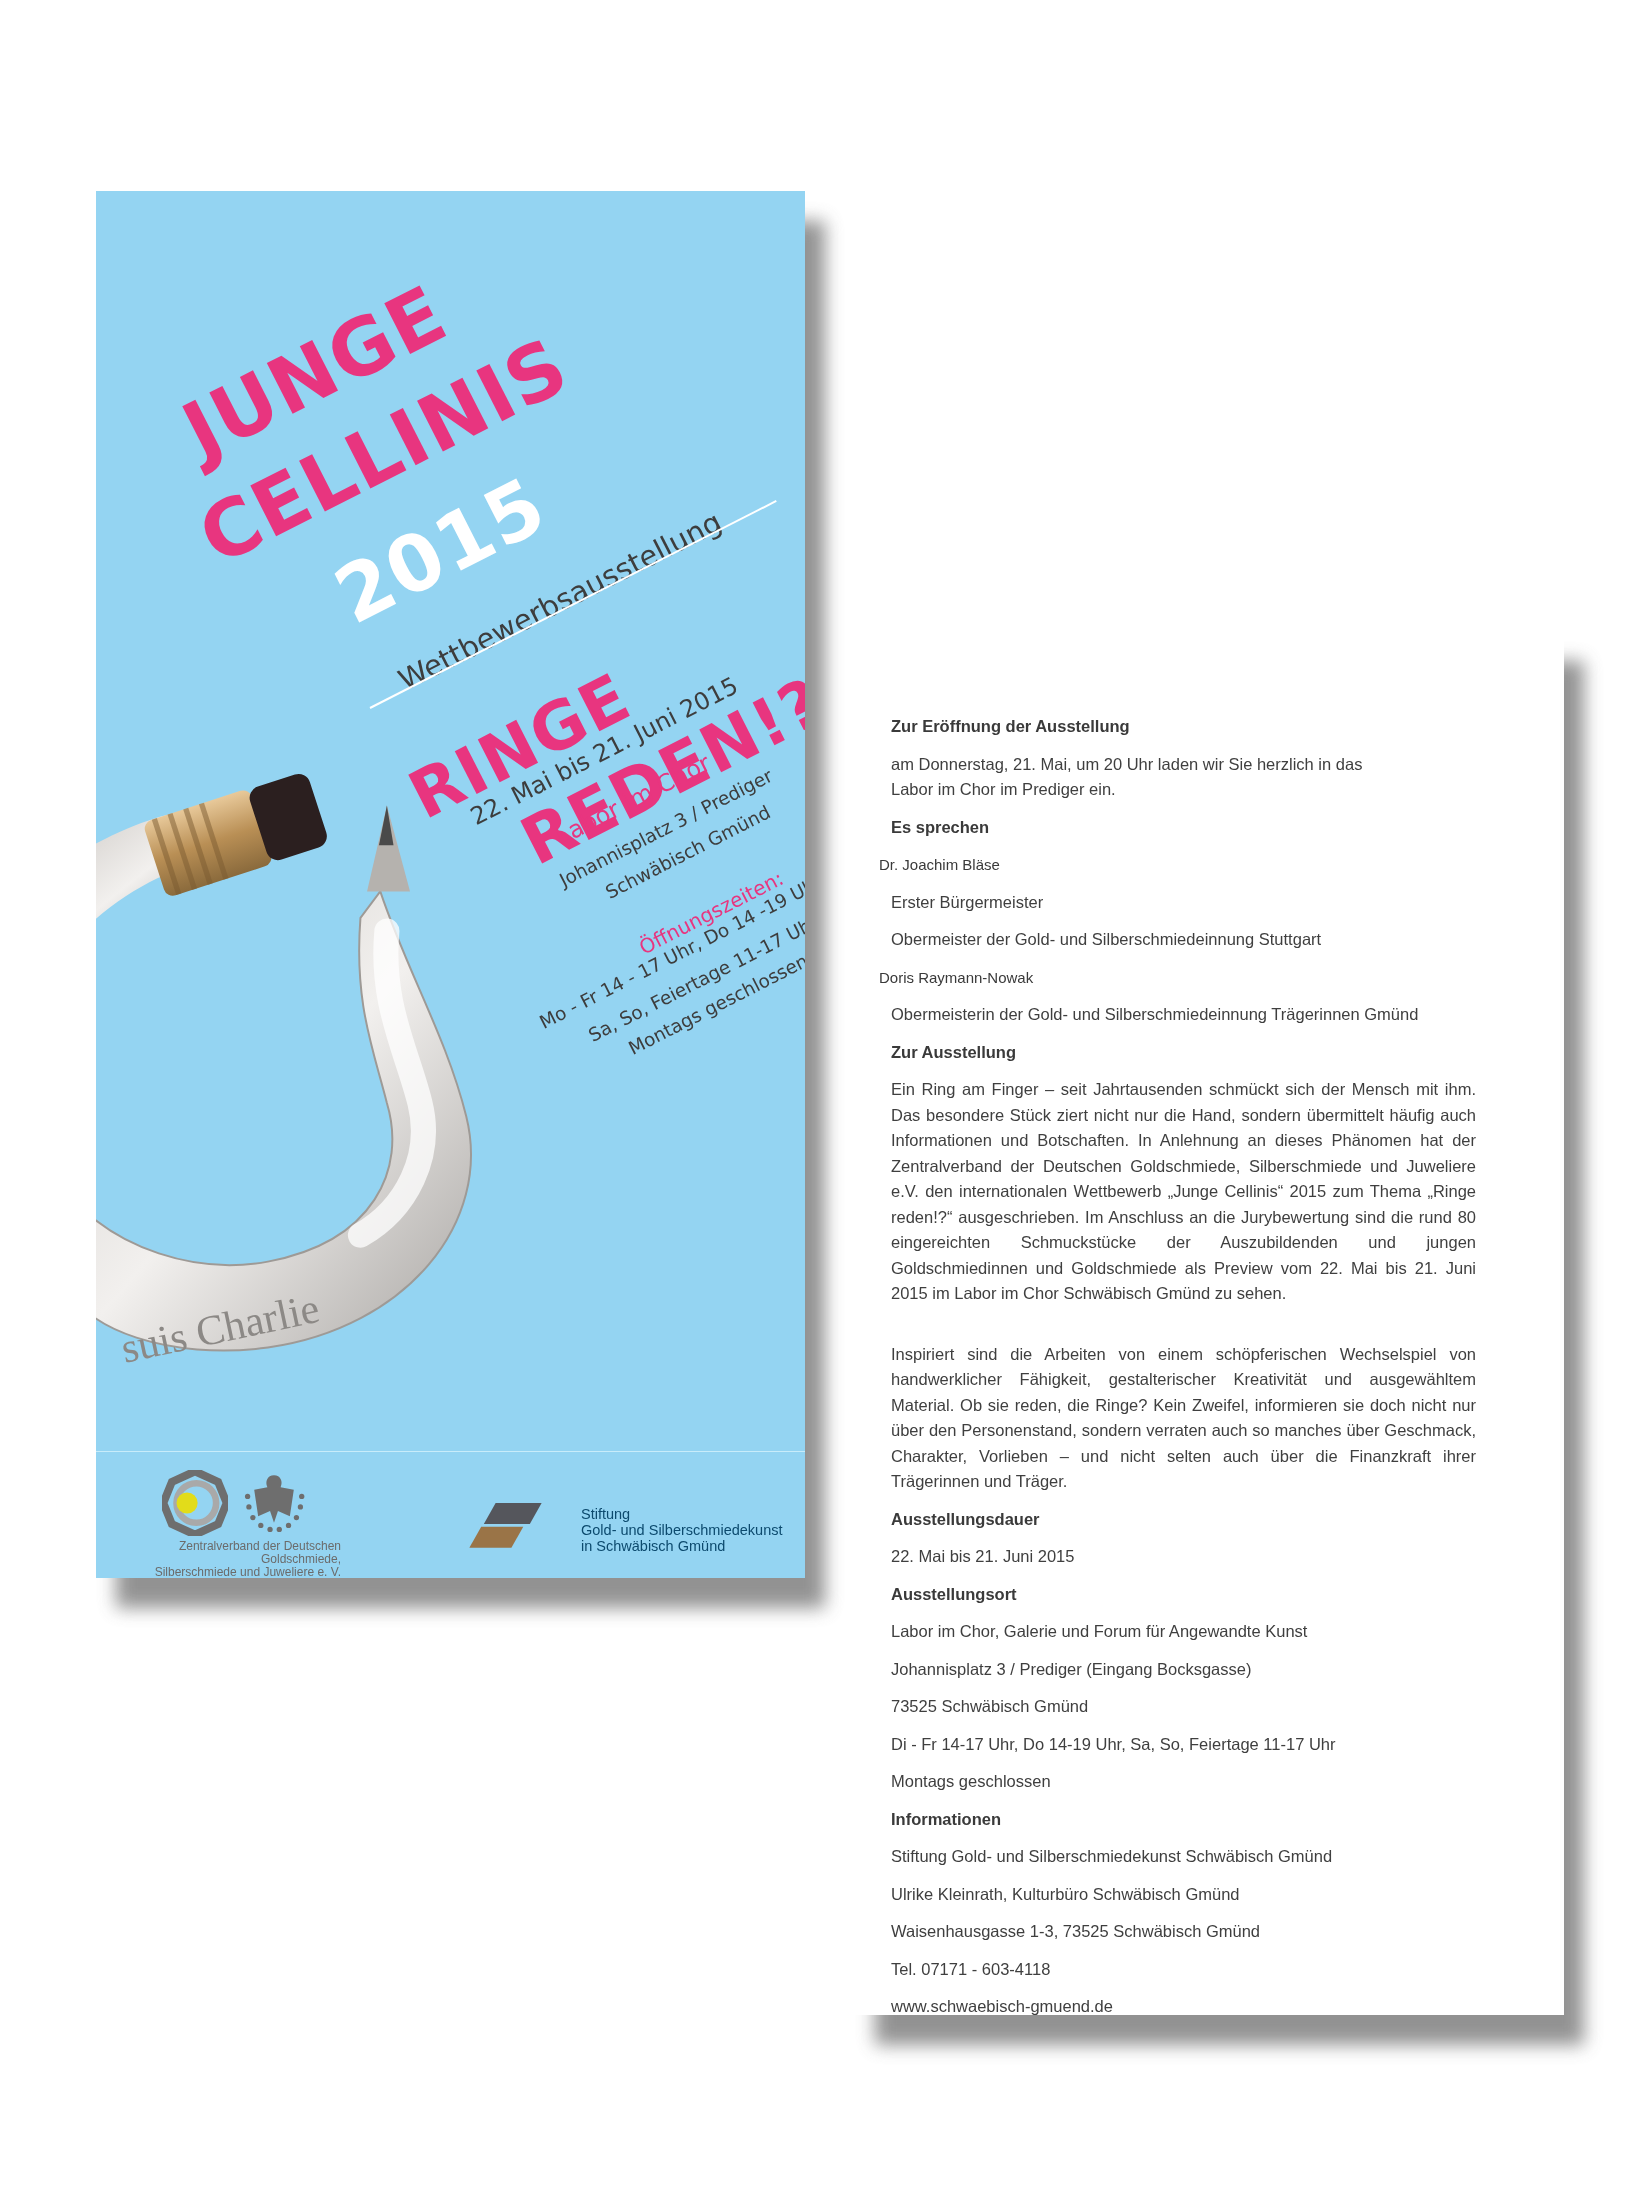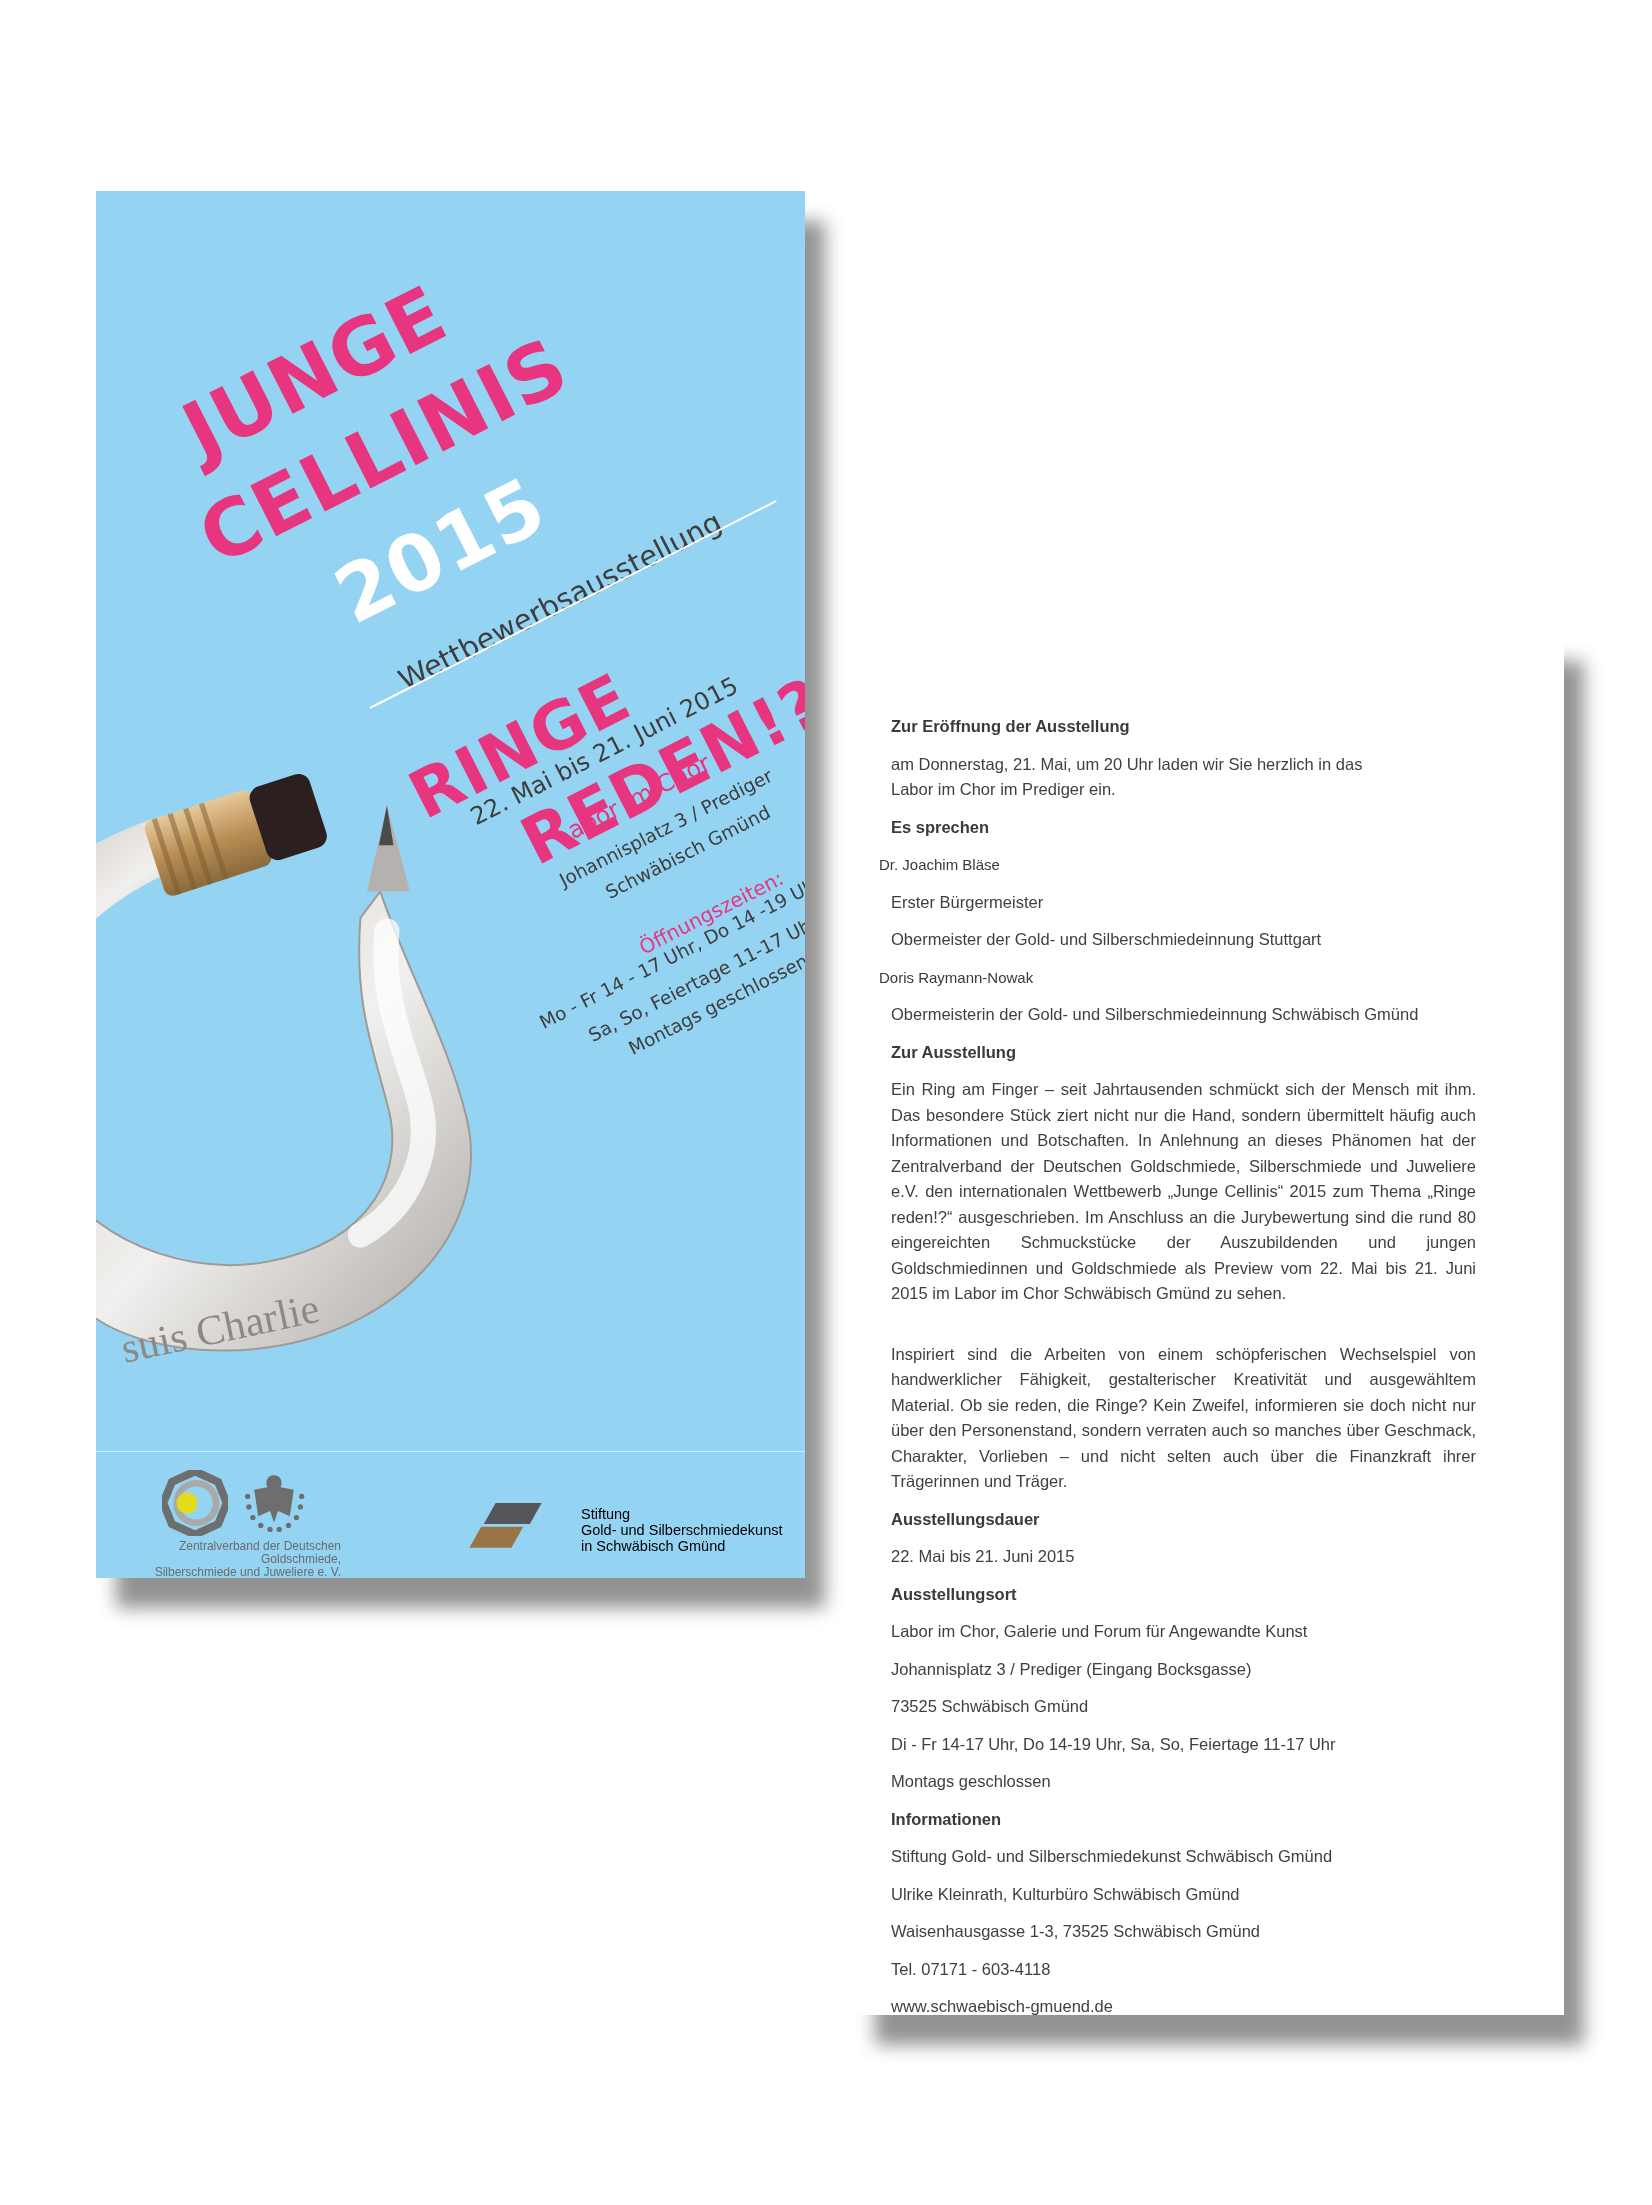--- a/index.html
+++ b/index.html
@@ -17,21 +17,21 @@
   .rot { position:absolute; transform-origin:0 0; white-space:nowrap; }
   .title-pink { color:#e8357f; font-weight:bold; font-family:"DejaVu Sans", sans-serif; }
   .title-white { color:#ffffff; font-weight:bold; font-family:"DejaVu Sans", sans-serif; }
   .sub-grey { color:#3d3d3d; font-family:"DejaVu Sans", sans-serif; font-weight:normal; }
   .info { color:#3d3d3d; font-family:"DejaVu Sans", sans-serif; }
 
   .diag-line { position:absolute; height:2px; background:#ffffff; transform-origin:0 50%; }
 
   .footer-line { position:absolute; left:0; right:0; top:1260px; height:1.3px; background:#c8ecfa; }
   .logo-text-small { position:absolute; color:#6b6b6b; font-size:12px; text-align:right; line-height:13.2px; font-family:"Liberation Sans", sans-serif; }
-  .logo-text-stift { position:absolute; color:#000000; font-size:14.5px; line-height:16px; font-family:"Liberation Sans", sans-serif; }
+  .logo-text-stift { position:absolute; color:#0c4a6e; font-size:14.5px; line-height:16px; font-family:"Liberation Sans", sans-serif; }
 
   
   .back {
     position:absolute; left:855px; top:631px; width:709px; height:1384px;
     background:#ffffff;
   }
   .back-content {
     position:absolute; left:24px; top:71px; width:609px;
     color:#3f3f3f; font-family:"Liberation Sans", sans-serif; font-size:16.5px; line-height:25.5px;
   }
@@ -154,21 +154,21 @@
     </div>
     <div class="sec">
       <div class="name">Dr. Joachim Bläse</div>
       <p>Erster Bürgermeister</p>
     </div>
     <div class="sec">
       <p>Obermeister der Gold- und Silberschmiedeinnung Stuttgart</p>
     </div>
     <div class="sec">
       <div class="name">Doris Raymann-Nowak</div>
-      <p>Obermeisterin der Gold- und Silberschmiedeinnung Schwäbisch Gmünd</p>
+      <p>Obermeisterin der Gold- und Silberschmiedeinnung Trägerinnen Gmünd</p>
     </div>
 
     <div class="sec">
       <h3>Zur Ausstellung</h3>
       <p class="justify">Ein Ring am Finger – seit Jahrtausenden schmückt sich der Mensch mit ihm. Das besondere Stück ziert nicht nur die Hand, sondern übermittelt häufig auch Informationen und Botschaften. In Anlehnung an dieses Phänomen hat der Zentralverband der Deutschen Goldschmiede, Silberschmiede und Juweliere e.V. den internationalen Wettbewerb „Junge Cellinis“ 2015 zum Thema „Ringe reden!?“ ausgeschrieben. Im Anschluss an die Jurybewertung sind die rund 80 eingereichten Schmuckstücke der Auszubildenden und jungen Goldschmiedinnen und Goldschmiede als Preview vom 22. Mai bis 21. Juni 2015 im Labor im Chor Schwäbisch Gmünd zu sehen.</p>
       <div class="para-gap"></div>
       <p class="justify">Inspiriert sind die Arbeiten von einem schöpferischen Wechselspiel von handwerklicher Fähigkeit, gestalterischer Kreativität und ausgewähltem Material. Ob sie reden, die Ringe? Kein Zweifel, informieren sie doch nicht nur über den Personenstand, sondern verraten auch so manches über Geschmack, Charakter, Vorlieben – und nicht selten auch über die Finanzkraft ihrer Trägerinnen und Träger.</p>
     </div>
 
     <div class="sec">

